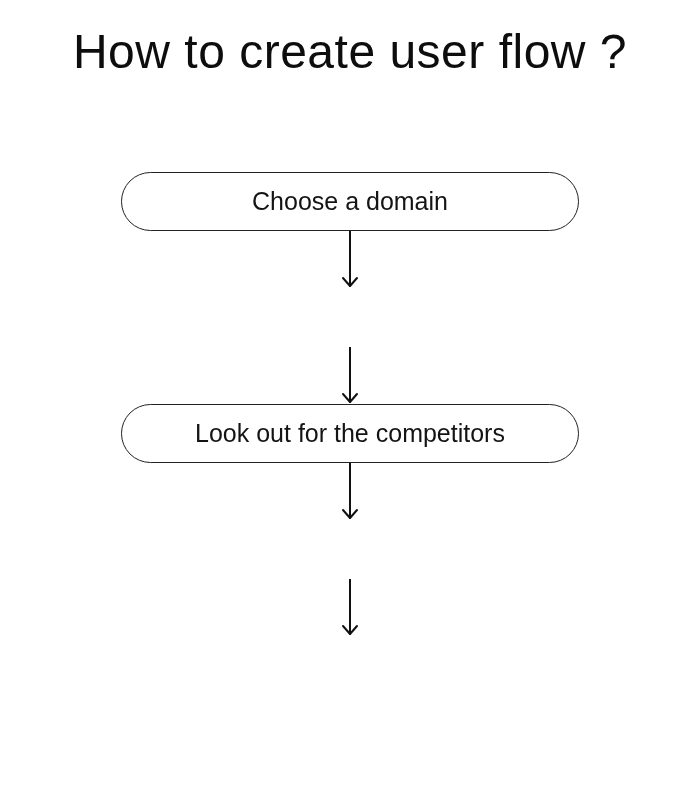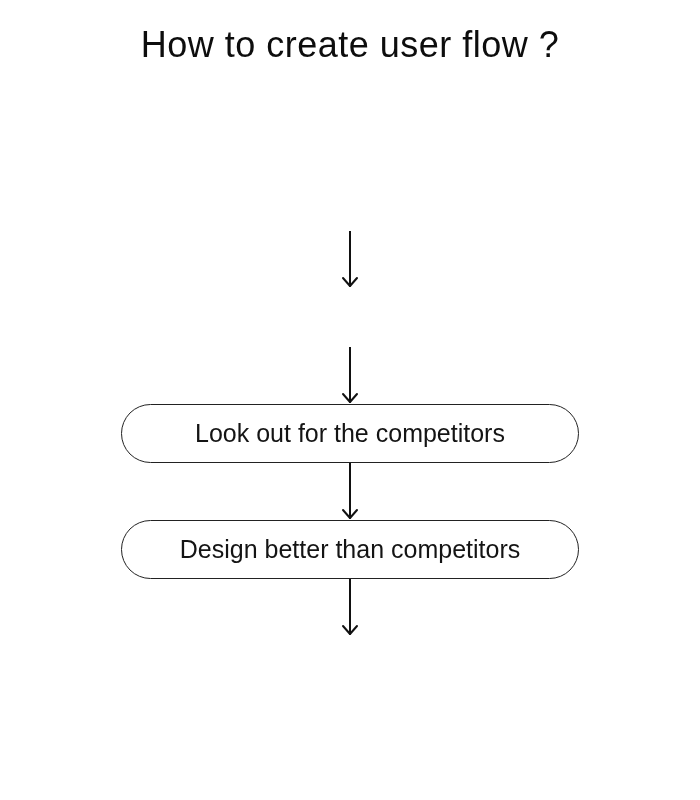--- a/index.html
+++ b/index.html
@@ -15,21 +15,21 @@
     font-family: "Liberation Sans", "DejaVu Sans", sans-serif;
     overflow: hidden;
   }
   .title {
     position: absolute;
     top: 24px;
     left: 0;
     right: 0;
     margin: 0;
     text-align: center;
-    font-size: 36px;
+    font-size: 48px;
     font-weight: 500;
     letter-spacing: 0.5px;
     color: #0d0d0d;
     font-family: "Liberation Sans", "DejaVu Sans", sans-serif;
   }
   .step {
     position: absolute;
     left: 121px;
     width: 458px;
     height: 59px;
@@ -61,20 +61,23 @@
     stroke-linejoin: round;
   }
 </style>
 </head>
 <body>
 
 <div class="canvas">
 
   <h1 class="title">How to create user flow ?</h1>
 
+  <div class="step" style="top:172px">
+    <span>Choose a domain</span>
+  </div>
 
   <svg class="arrow" style="top:231px" viewBox="0 0 26 57" aria-hidden="true">
     <line x1="13" y1="0" x2="13" y2="55"></line>
     <polyline points="6,47 13,55 20,47"></polyline>
   </svg>
 
 
   <svg class="arrow" style="top:347px" viewBox="0 0 26 57" aria-hidden="true">
     <line x1="13" y1="0" x2="13" y2="55"></line>
     <polyline points="6,47 13,55 20,47"></polyline>
@@ -82,23 +85,20 @@
 
   <div class="step" style="top:404px">
     <span>Look out for the competitors</span>
   </div>
 
   <svg class="arrow" style="top:463px" viewBox="0 0 26 57" aria-hidden="true">
     <line x1="13" y1="0" x2="13" y2="55"></line>
     <polyline points="6,47 13,55 20,47"></polyline>
   </svg>
 
-  <div class="step" style="top:520px">
-    <span>Design better than competitors</span>
-  </div>
 
   <svg class="arrow" style="top:579px" viewBox="0 0 26 57" aria-hidden="true">
     <line x1="13" y1="0" x2="13" y2="55"></line>
     <polyline points="6,47 13,55 20,47"></polyline>
   </svg>
 
 
 </div>
 
 </body></html>

